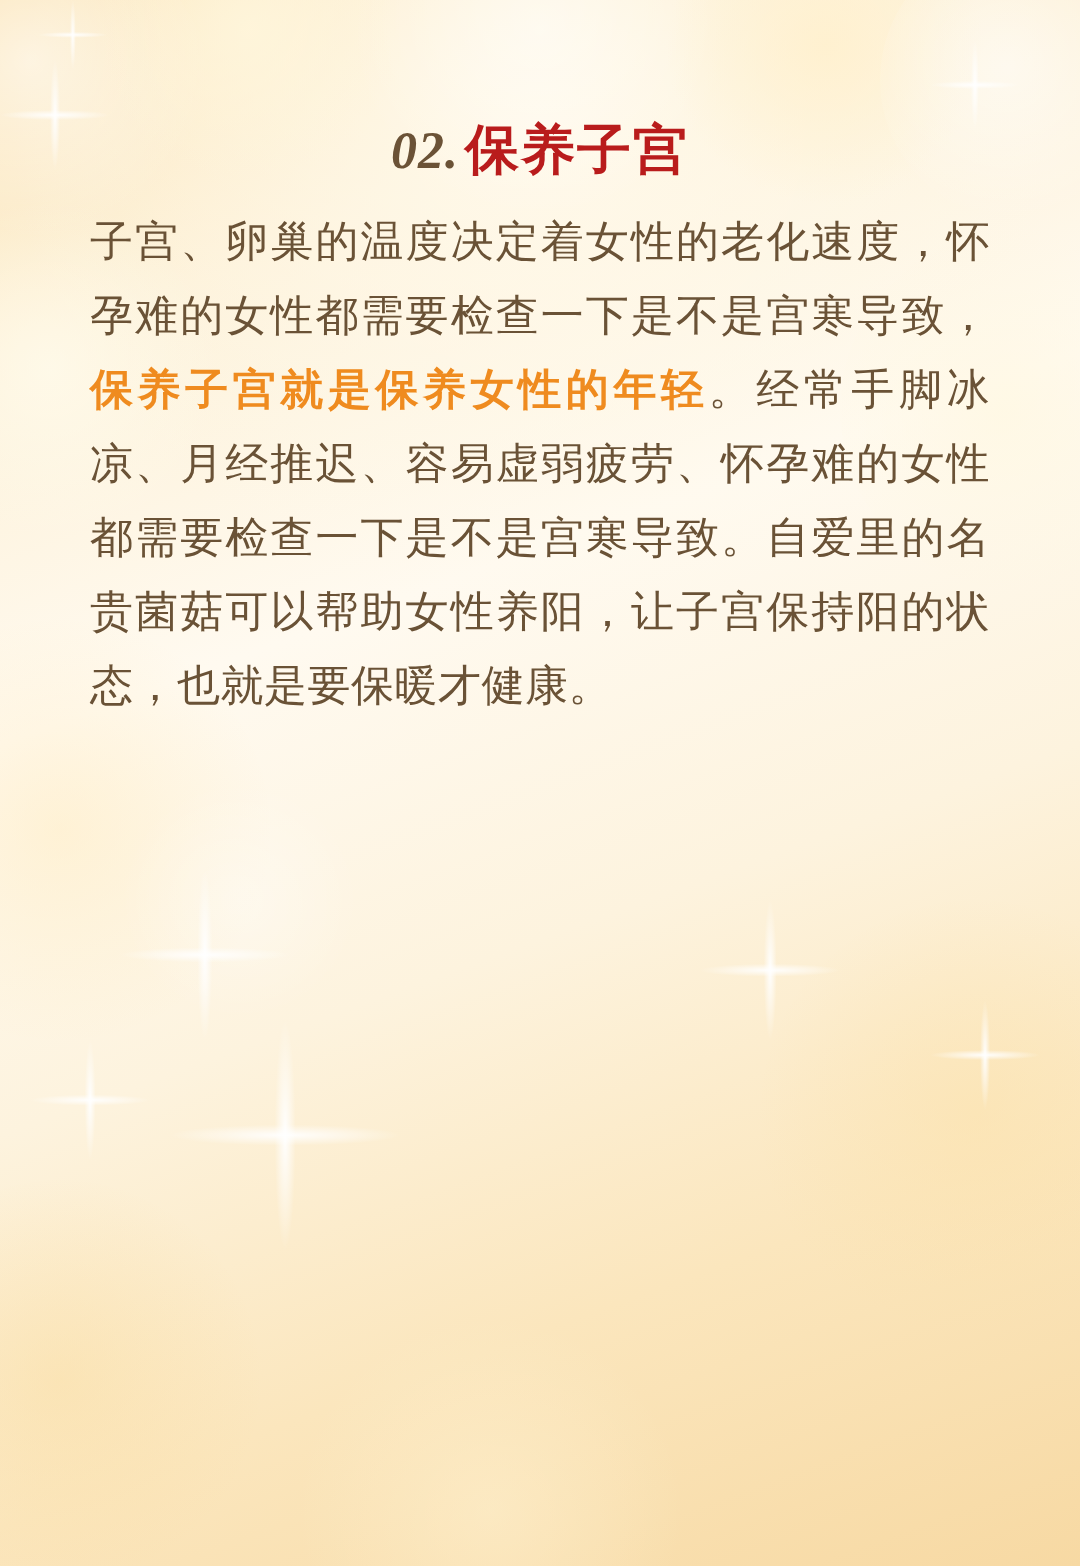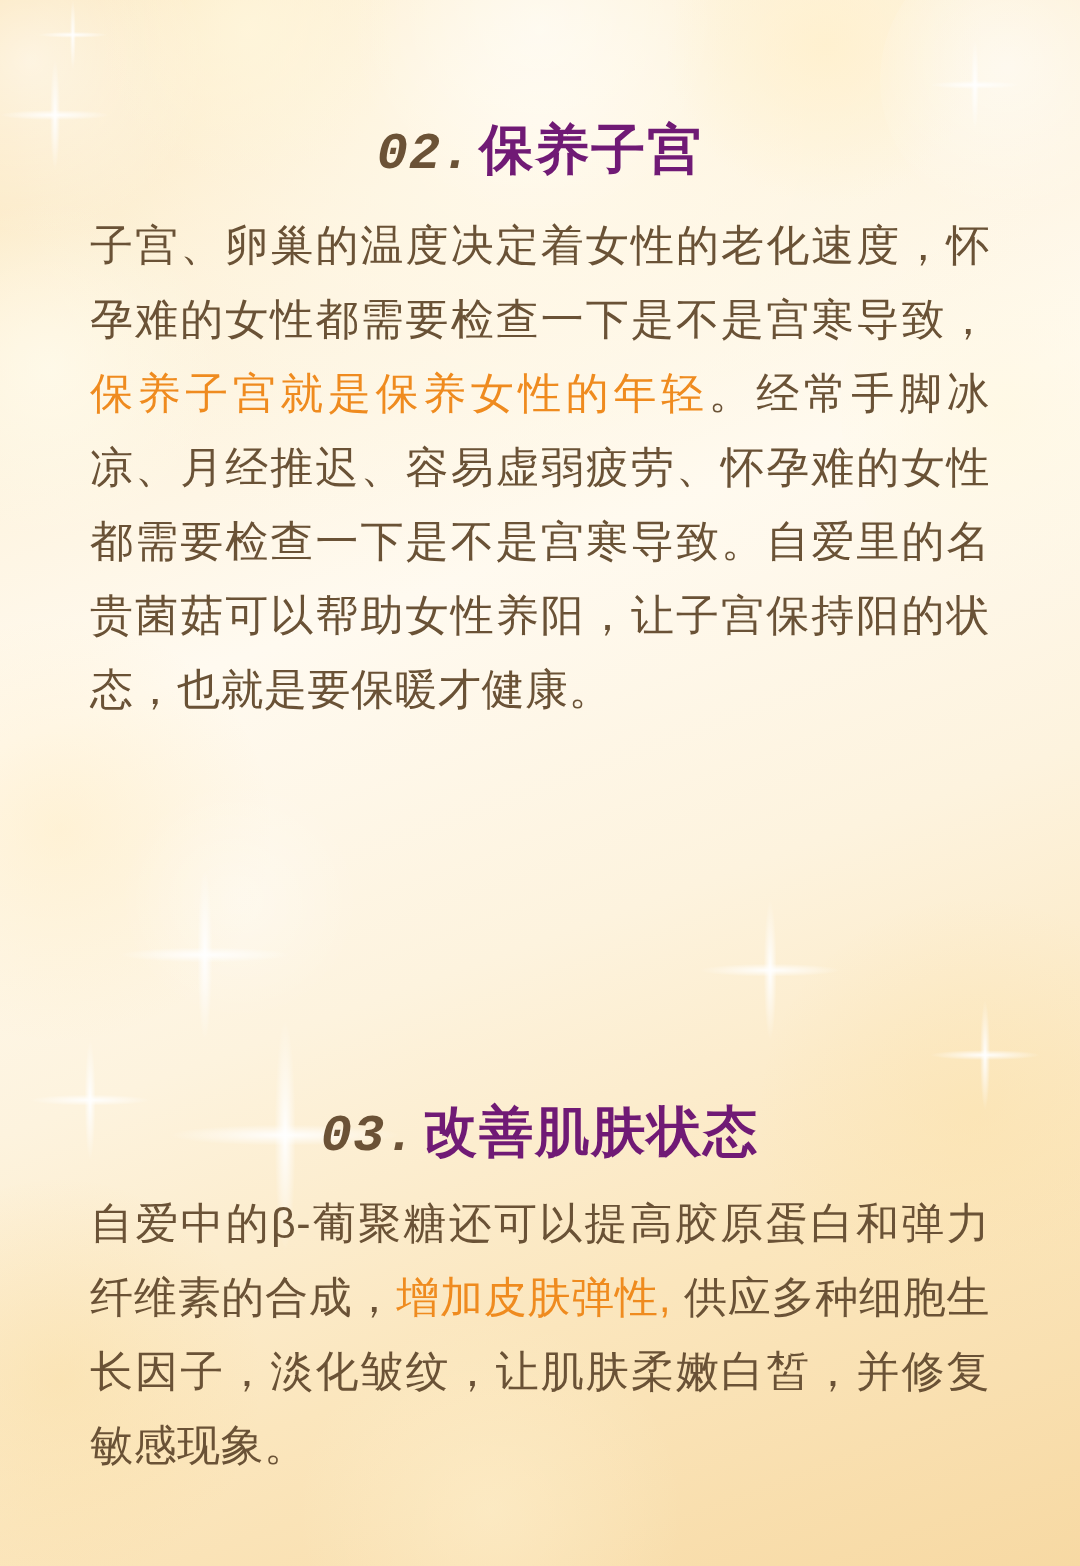--- a/index.html
+++ b/index.html
@@ -74,46 +74,46 @@
   .heading {
     text-align: center;
     font-size: 54px;
     line-height: 1.15;
     color: #5d4630;
     letter-spacing: 2px;
     margin: 0 0 24px 0;
     white-space: nowrap;
   }
   .heading .num {
-    font-family: Liberation Mono, monospace;
+    font-family: Liberation Serif, serif;
     font-style: italic;
     font-size: 52px;
     color: #6b5236;
     letter-spacing: 1px;
     padding-right: 6px;
   }
   .heading .htext {
     font-family: "Liberation Sans", "DejaVu Sans", sans-serif;
     font-size: 54px;
-    color: #701a75;
+    color: #b91c1c;
   }
 
   .body-text {
     font-family: "Liberation Sans", "DejaVu Sans", sans-serif;
     font-size: 43px;
     line-height: 1.72;
     color: #6a5236;
     text-align: justify;
     text-justify: inter-ideograph;
     letter-spacing: 0.5px;
     margin: 0;
   }
   .body-text .hl {
     color: #ef8b1f;
-    font-weight: normal;
+    font-weight: bold;
     margin-top: 32px;
   }
   .section-2 .heading { margin-bottom: 20px; }
 </style>
 </head>
 <body>
 
 <div class="bg-base"></div>
 
 <div class="bokeh" style="left:-90px; top:-60px; width:300px; height:300px; background:radial-gradient(circle at 40% 40%, rgba(255,255,255,0.55), rgba(255,255,255,0) 70%);"></div>
@@ -140,20 +140,14 @@
 
 <div class="content">
 
   <div class="section section-1">
     <h2 class="heading">
       <span class="num">02.</span><span class="htext">保养子宫</span>
     </h2>
     <p class="body-text"><span>子宫、卵巢的温度决定着女性的老化速度，怀孕难的女性都需要检查一下是不是宫寒导致，</span><span class="hl">保养子宫就是保养女性的年轻</span><span>。经常手脚冰凉、月经推迟、容易虚弱疲劳、怀孕难的女性都需要检查一下是不是宫寒导致。自爱里的名贵菌菇可以帮助女性养阳，让子宫保持阳的状态，也就是要保暖才健康。</span></p>
   </div>
 
-  <div class="section section-2">
-    <h2 class="heading">
-      <span class="num">03.</span><span class="htext">改善肌肤状态</span>
-    </h2>
-    <p class="body-text"><span>自爱中的β-葡聚糖还可以提高胶原蛋白和弹力纤维素的合成，</span><span class="hl">增加皮肤弹性,</span><span> 供应多种细胞生长因子，淡化皱纹，让肌肤柔嫩白皙，并修复敏感现象。</span></p>
-  </div>
 
 </div>
 
 </body></html>

